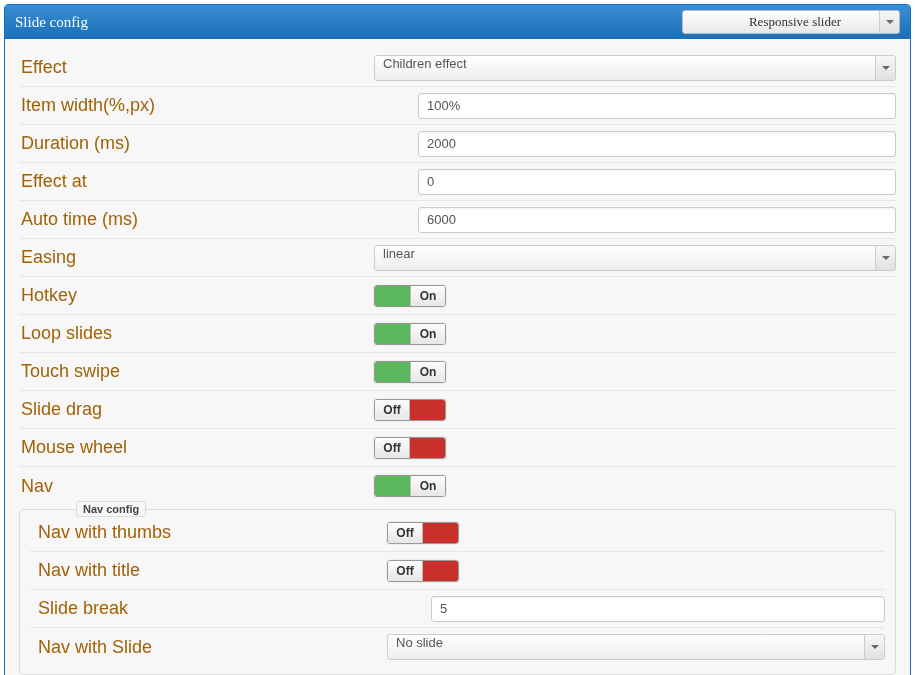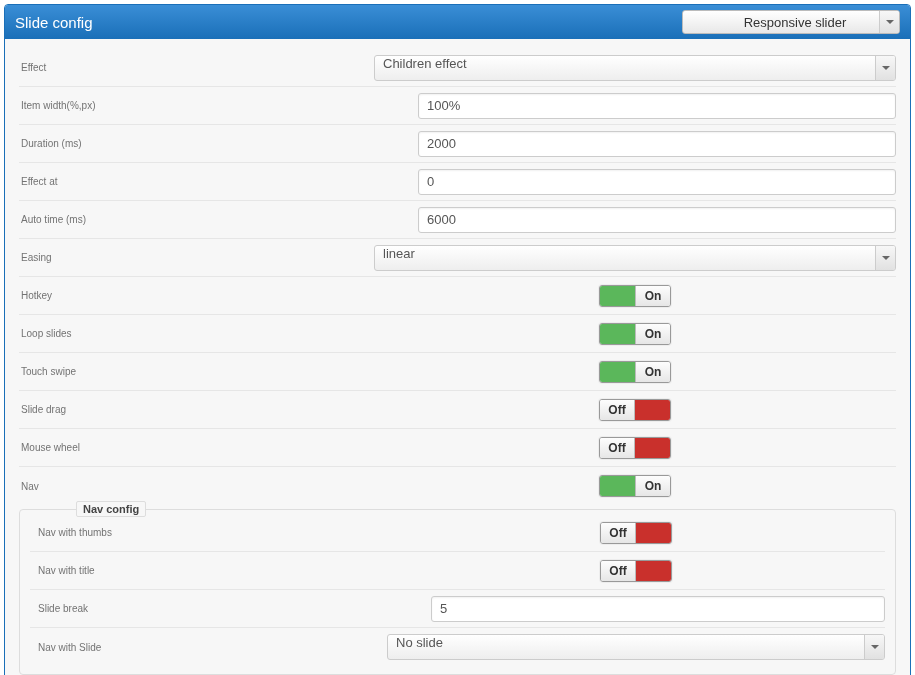--- a/index.html
+++ b/index.html
@@ -16,20 +16,21 @@
     width: 907px;
   }
   .panel-header {
     background: linear-gradient(to bottom, #3a8ed6 0%, #1a6fb8 100%);
     color: #fff;
     padding: 6px 10px;
     display: flex;
     align-items: center;
     justify-content: space-between;
     height: 34px;
+    font-family: Liberation Serif, serif;
   }
   .panel-title {
     font-size: 15px;
     font-weight: normal;
   }
   .header-select-wrap {
     position: relative;
     width: 218px;
     height: 24px;
     background: linear-gradient(to bottom, #ffffff, #e8e8e8);
@@ -63,22 +64,22 @@
   .row {
     display: flex;
     align-items: center;
     min-height: 38px;
     border-bottom: 1px solid #e6e6e6;
     padding: 4px 0;
   }
   .row:last-child { border-bottom: none; }
   .row-label {
     width: 355px;
-    color: #737373;
-    font-size: 10px;
+    color: #a16207;
+    font-size: 18px;
     padding-left: 2px;
   }
   .row-control {
     flex: 1;
     display: flex;
     align-items: center;
   }
   .row-control input.text-input {
     width: 100%;
     height: 26px;
@@ -104,21 +105,21 @@
     color: #555;
   }
   .select-wrap .caret-btn {
     position: absolute; right: 0; top: 0; bottom: 0;
     width: 20px;
     border-left: 1px solid #ccc;
     background: linear-gradient(to bottom, #f7f7f7, #e1e1e1);
     display: flex; align-items: center; justify-content: center;
     border-radius: 0 2px 2px 0;
   }
-  .row-control.right { justify-content: center; }
+  .row-control.right { justify-content: flex-start; }
   .toggle {
     width: 72px;
     height: 22px;
     border: 1px solid #999;
     border-radius: 3px;
     display: flex;
     overflow: hidden;
     box-shadow: 0 0 0 1px rgba(0,0,0,0.04);
   }
   .toggle .half {

